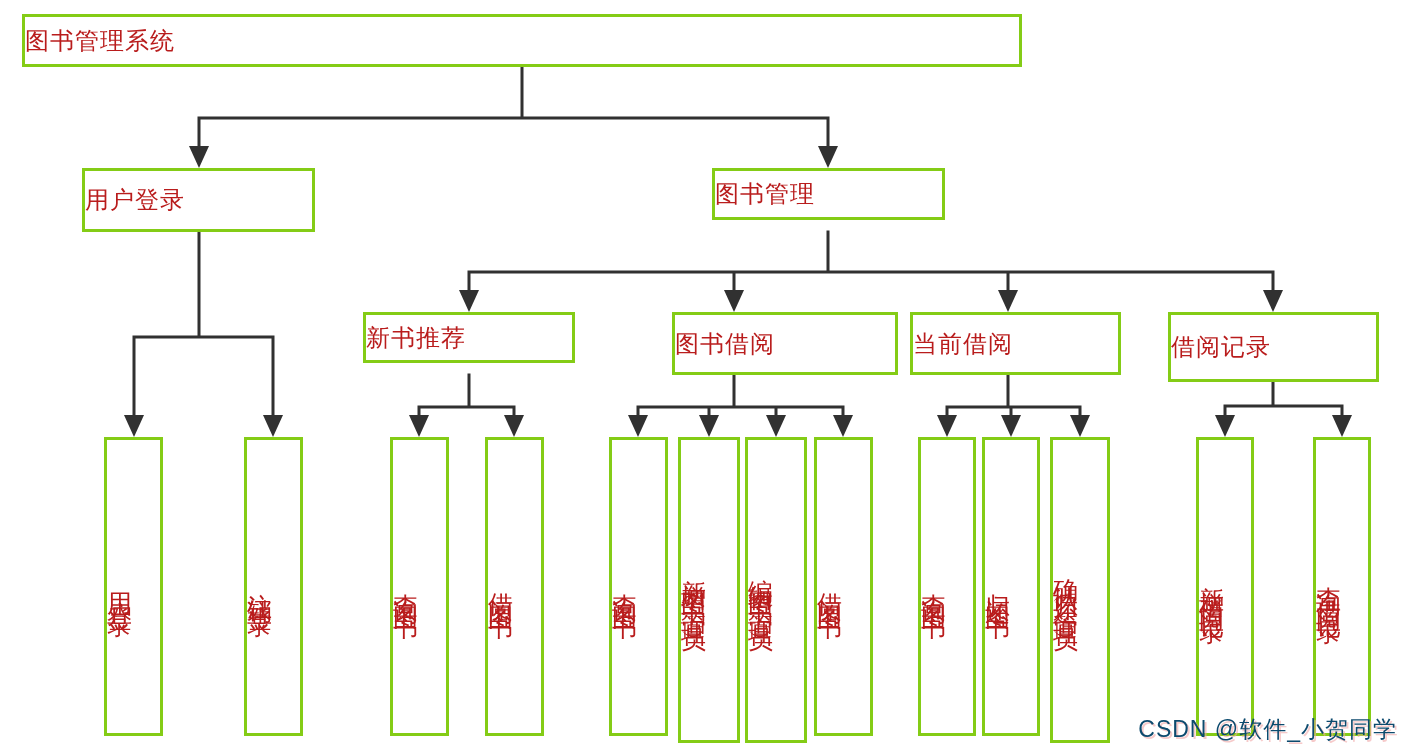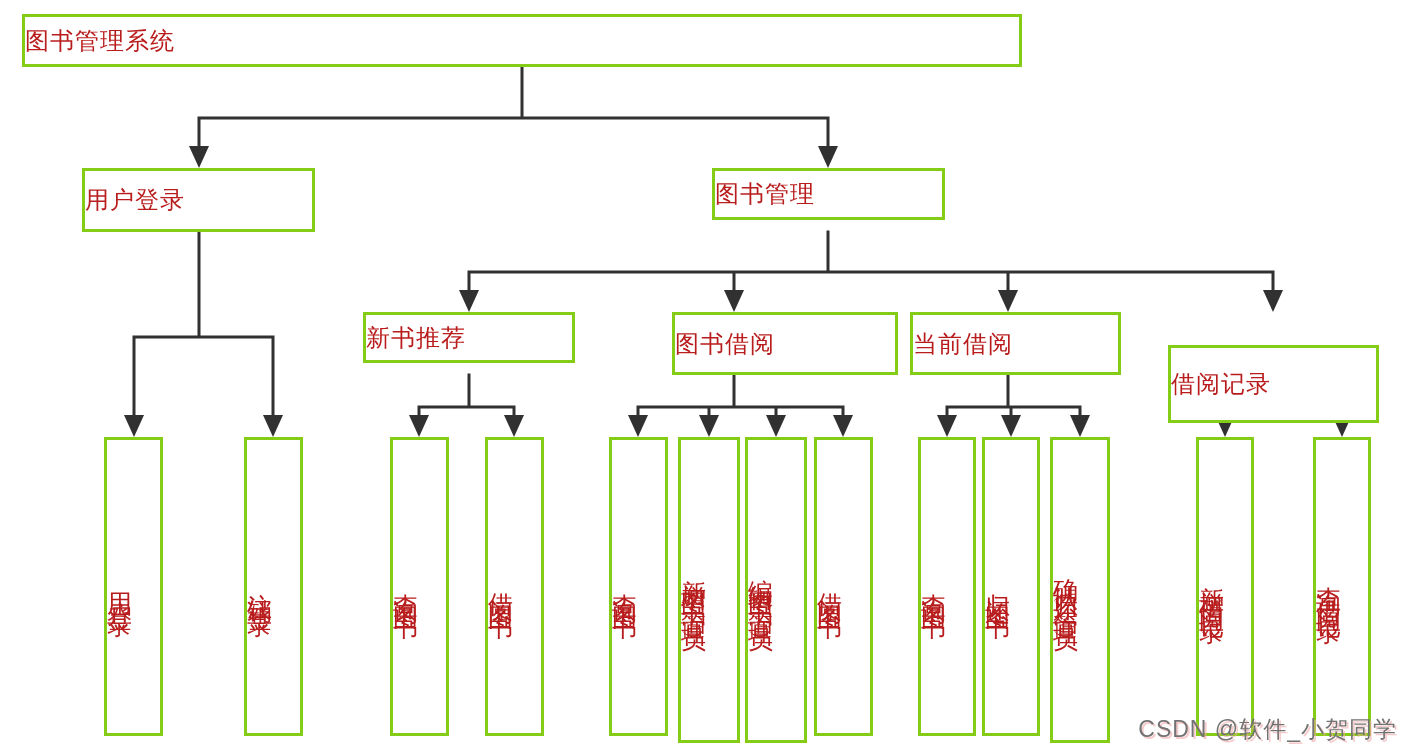--- a/index.html
+++ b/index.html
@@ -49,21 +49,21 @@
     font-size: 25px;
     letter-spacing: 7px;
     line-height: 1;
     white-space: nowrap;
   }
   .watermark {
     position: absolute;
     right: 8px;
     bottom: 2px;
     font-size: 23px;
-    color: #737373;
+    color: #0c4a6e;
     letter-spacing: 1px;
     text-shadow: 2px 2px 0 rgba(240, 166, 166, 0.6);
     z-index: 5;
     white-space: nowrap;
   }
 </style>
 </head>
 <body>
 
 <div class="canvas">
@@ -110,21 +110,21 @@
 
   <div class="box h" style="left:363px; top:312px; width:212px; height:51px;">
     <span>新书推荐</span>
   </div>
   <div class="box h" style="left:628px; top:312px; width:226px; height:63px;margin-left:44px;">
     <span>图书借阅</span>
   </div>
   <div class="box h" style="left:903px; top:312px; width:211px; height:63px;margin-left:7px;">
     <span>当前借阅</span>
   </div>
-  <div class="box h" style="left:1168px; top:312px; width:211px; height:78px;margin-top:33px;">
+  <div class="box h" style="left:1168px; top:312px; width:211px; height:70px;">
     <span>借阅记录</span>
   </div>
 
   <div class="box v" style="left:104px; top:437px; width:59px; height:299px;">
     <span>用户登录</span>
   </div>
   <div class="box v" style="left:244px; top:437px; width:59px; height:299px;">
     <span>注销登录</span>
   </div>
 

